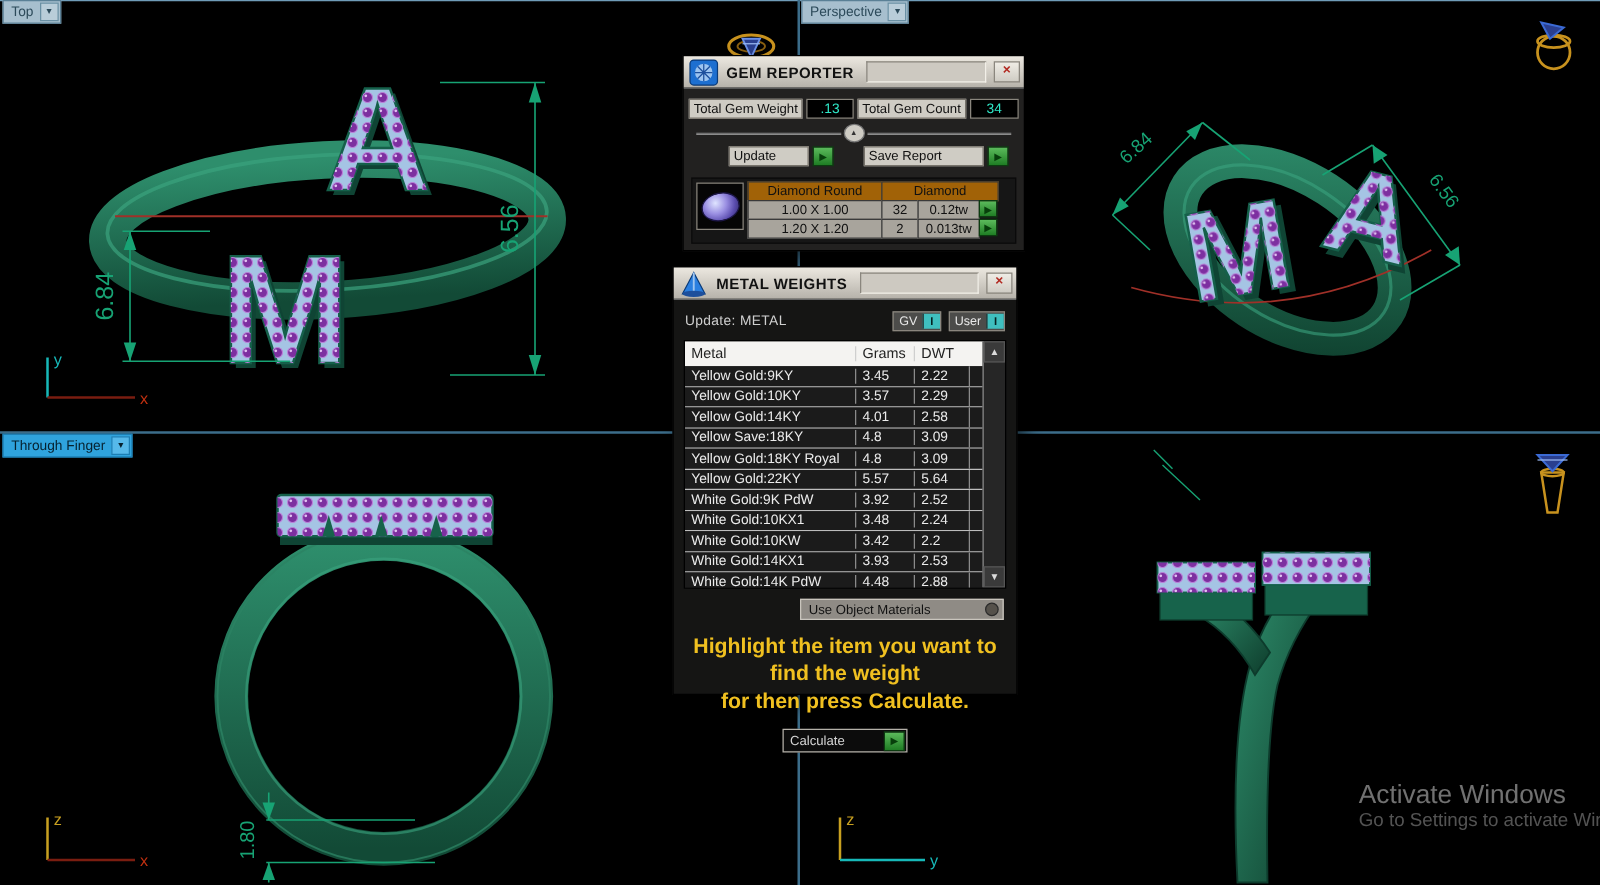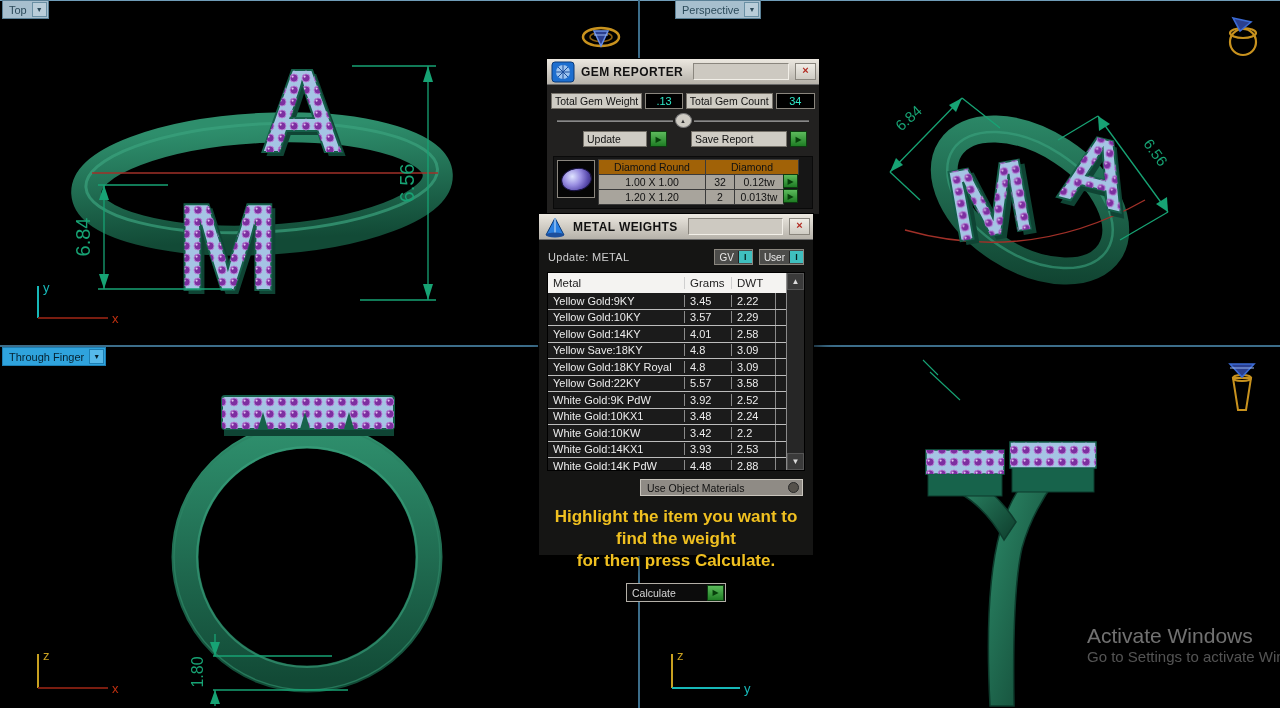--- a/index.html
+++ b/index.html
@@ -36,21 +36,21 @@
 
   .plate{background:#cfccc4;border:1px solid #77736b;color:#111;
     font-size:10.5px;padding:1px 3px;white-space:nowrap;}
   .valbox{background:#000;border:1px solid #8a867e;color:#2fe8c8;
     font-size:11px;text-align:center;padding:1px 2px;}
   .greenbtn{width:15px;height:14px;background:linear-gradient(#5cbb5c,#1f7d24);
     border:1px solid #0c3c10;display:flex;align-items:center;justify-content:center;
     color:#073f0b;font-size:8px;cursor:pointer;}
 
   
-  #gem-reporter{left:546px;top:58px;width:272px;height:155px;background:#222120;}
+  #gem-reporter{left:546px;top:44px;width:272px;height:155px;background:#222120;}
   .gr-row1{display:flex;align-items:center;gap:3px;margin:8px 4px 0 4px;}
   .gr-sep{display:flex;align-items:center;margin:5px 10px 2px 10px;height:13px;}
   .gr-sep .line{flex:1;height:2px;background:linear-gradient(#555,#999);}
   .gr-sep .knob{width:15px;height:13px;border-radius:50%;background:#cfccc4;
     border:1px solid #777;color:#333;font-size:6px;display:flex;align-items:center;
     justify-content:center;margin:0 2px;cursor:pointer;}
   .gr-btnrow{display:flex;align-items:center;margin:4px 0 0 36px;gap:3px;}
   .gr-table-wrap{display:flex;margin:9px 6px 0 6px;background:#161616;
     border:1px solid #0a0a0a;padding:3px;}
   .gem-thumb{width:36px;height:36px;background:#050505;border:1px solid #8a867e;
@@ -284,21 +284,21 @@
 </svg>
 
 <div class="vp-topline"></div>
 <div class="vp-divider-v" style="left:638px;"></div>
 <div class="vp-divider-h" style="top:345px;"></div>
 
 <div class="vp-label" style="left:2px;top:0;">
   <span>Top</span>
   <span class="arrowbox">▼</span>
 </div>
-<div class="vp-label" style="left:675px;top:0;">
+<div class="vp-label" style="left:641px;top:0;">
   <span>Perspective</span>
   <span class="arrowbox">▼</span>
 </div>
 <div class="vp-label active" style="left:2px;top:347px;">
   <span>Through Finger</span>
   <span class="arrowbox">▼</span>
 </div>
 
 <div id="gem-reporter" class="dlg">
   <div class="dlg-title">
@@ -416,21 +416,21 @@
       </div>
     <div class="mw-row">
         <div class="cM">Yellow Gold:18KY Royal</div>
         <div class="cG">4.8</div>
         <div class="cD">3.09</div>
         <div class="cE"></div>
       </div>
     <div class="mw-row">
         <div class="cM">Yellow Gold:22KY</div>
         <div class="cG">5.57</div>
-        <div class="cD">3.58</div>
+        <div class="cD">5.64</div>
         <div class="cE"></div>
       </div>
     <div class="mw-row">
         <div class="cM">White Gold:9K PdW</div>
         <div class="cG">3.92</div>
         <div class="cD">2.52</div>
         <div class="cE"></div>
       </div>
     <div class="mw-row">
         <div class="cM">White Gold:10KX1</div>

